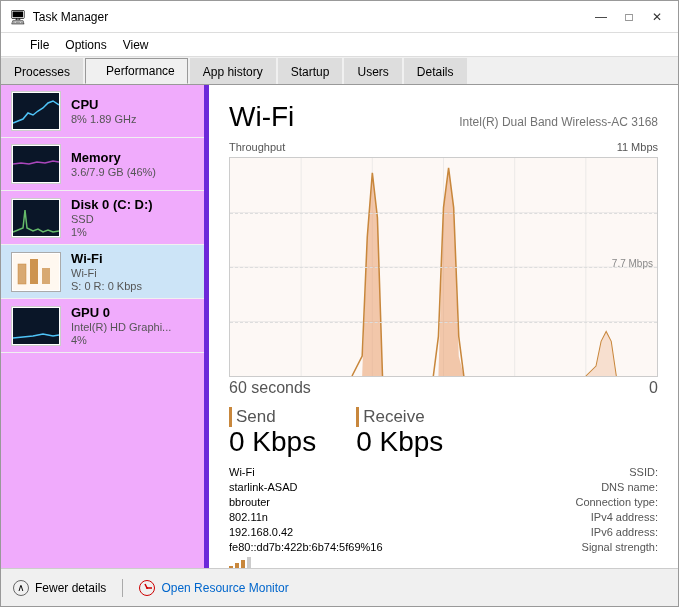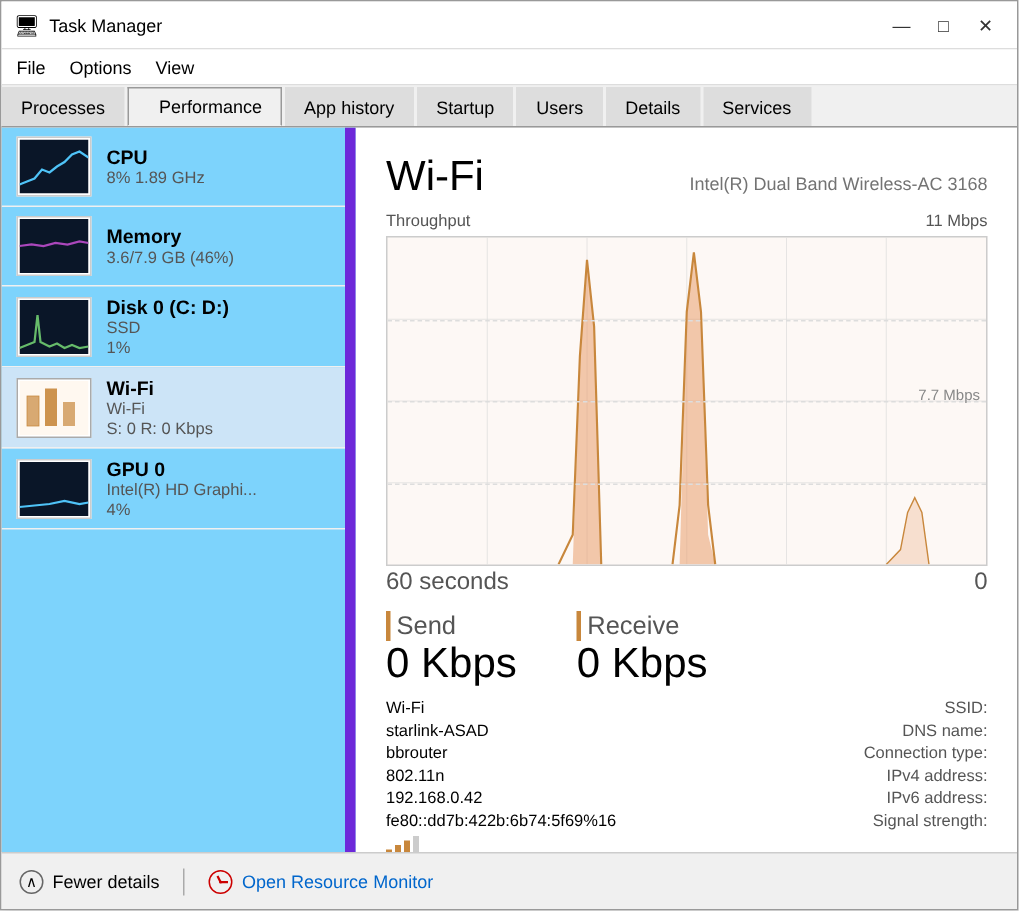--- a/index.html
+++ b/index.html
@@ -51,21 +51,21 @@
       display: flex;
       align-items: center;
       justify-content: center;
       color: #333;
     }
     
     .menu-bar {
       background: #fff;
       display: flex;
       gap: 4px;
-      padding: 2px 4px;
+      padding: 2px 23px;
       border-bottom: 1px solid #ddd;
       height: 24px;
       align-items: center;
     }
     
     .menu-item {
       padding: 2px 6px;
       cursor: pointer;
       font-size: 12px;
       color: #000;
@@ -101,23 +101,23 @@
       padding-left: 20px;
     }
     
     .main-content {
       display: flex;
       flex: 1;
       overflow: hidden;
     }
     
     .sidebar {
-      width: 236px;
-      background: #7dd3fc;
-      border-right: 7px solid #6d28d9;
+      width: 208px;
+      background: #f0abfc;
+      border-right: 5px solid #6d28d9;
       overflow-y: auto;
       flex-shrink: 0;
     }
     
     .sidebar-item {
       display: flex;
       align-items: center;
       padding: 6px 10px;
       cursor: pointer;
       border-bottom: 1px solid #f0f0f0;
@@ -342,21 +342,20 @@
     <span class="menu-item">View</span>
   </div>
 
   <div class="tab-bar">
     <div class="tab">Processes</div>
     <div class="tab active">Performance</div>
     <div class="tab">App history</div>
     <div class="tab">Startup</div>
     <div class="tab">Users</div>
     <div class="tab">Details</div>
-    <div class="tab">Services</div>
   </div>
 
   <div class="main-content">
 
     <div class="sidebar">
 
       <div class="sidebar-item">
         <div class="sidebar-icon">
           <svg viewBox="0 0 46 36" xmlns="http://www.w3.org/2000/svg">
             <rect width="46" height="36" fill="#0a1628"></rect>

